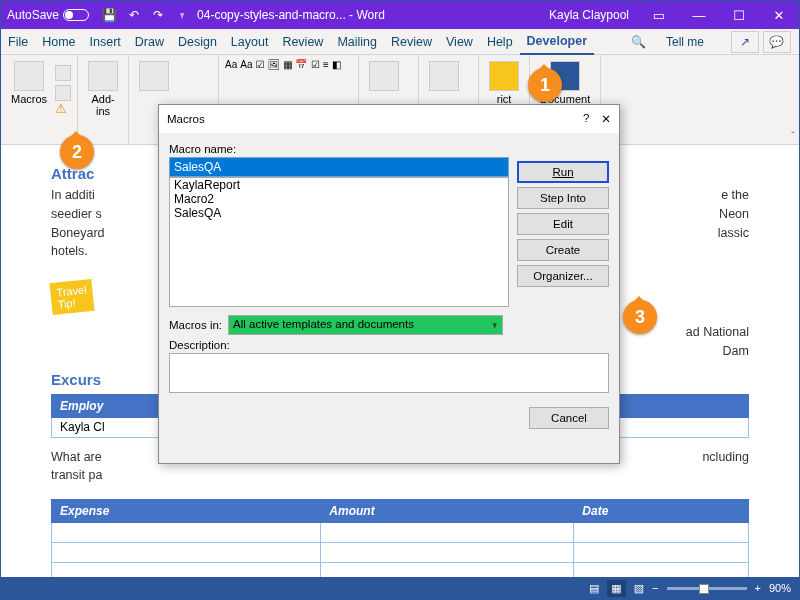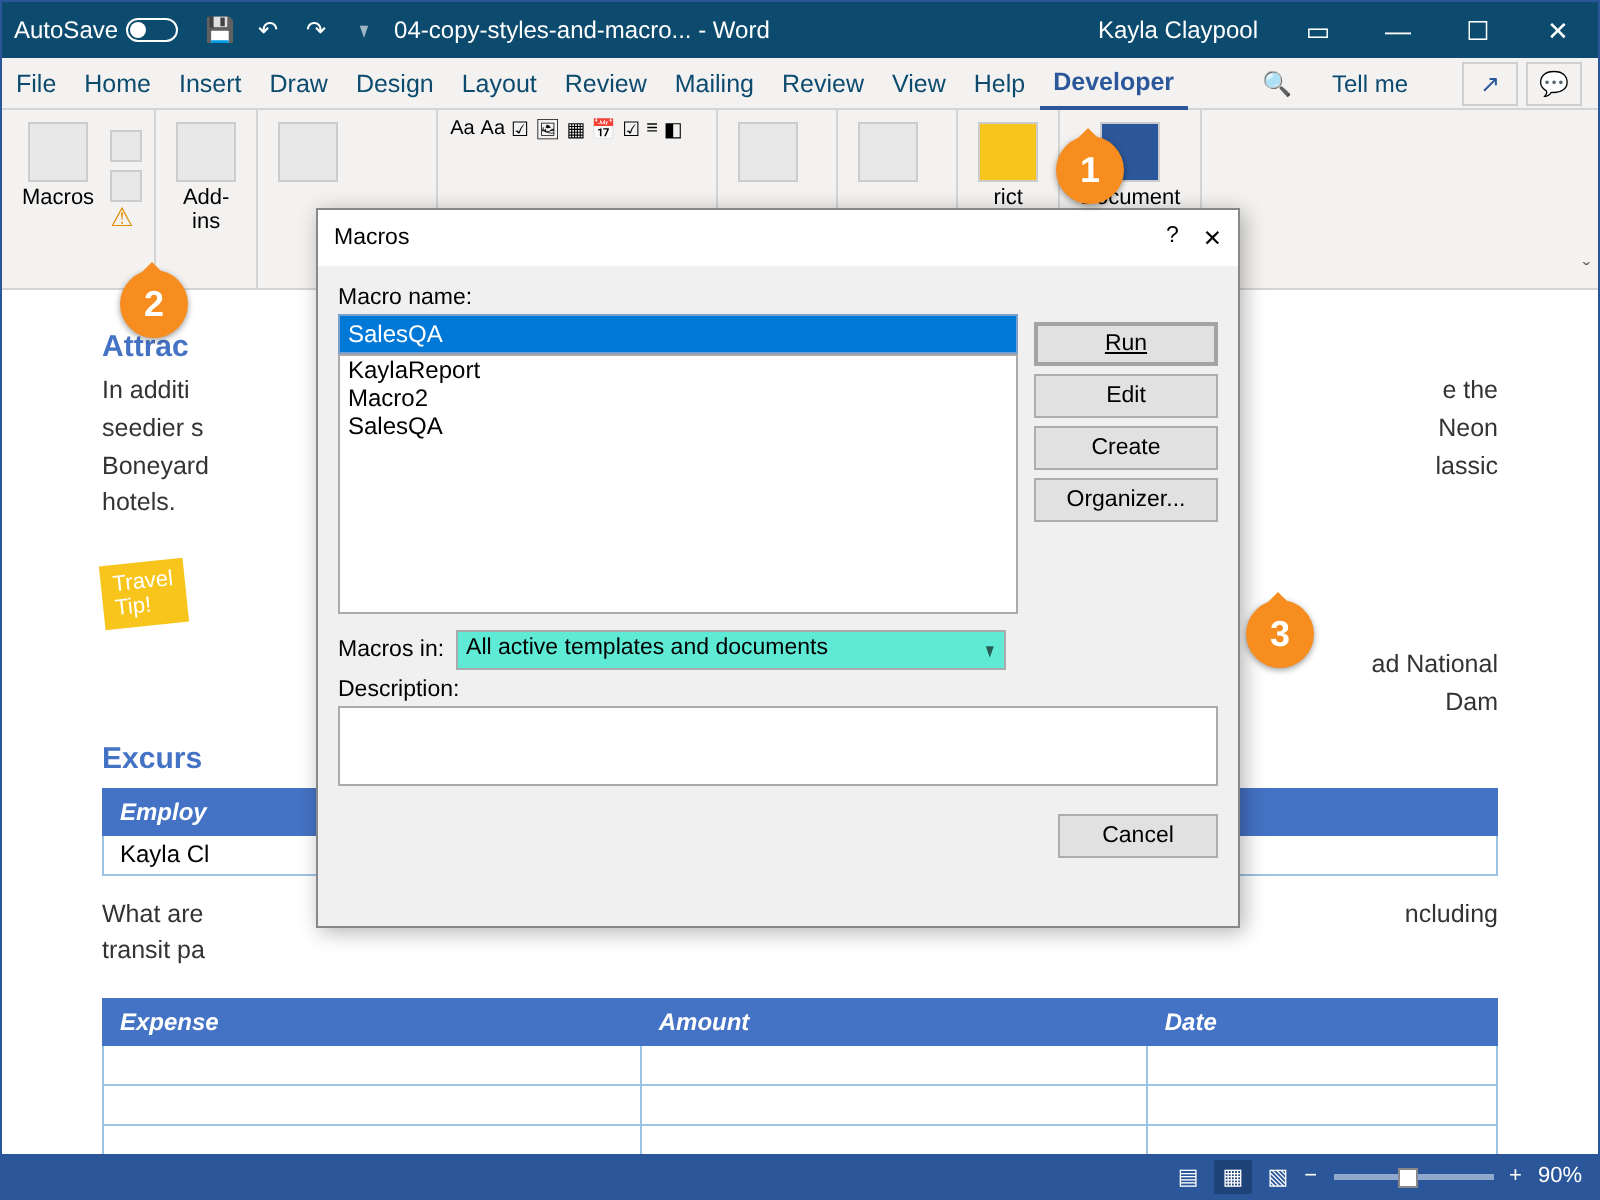--- a/index.html
+++ b/index.html
@@ -1,18 +1,18 @@
 <!DOCTYPE html>
 <html><head>
 <meta charset="utf-8">
 <style>
 * { box-sizing: border-box; margin: 0; padding: 0; font-family: "Segoe UI", sans-serif; }
 body { width: 800px; height: 600px; background: #ccc; overflow: hidden; position: relative; }
 .window { width: 800px; height: 600px; background: #fff; border: 1px solid #2b579a; display: flex; flex-direction: column; }
-.titlebar { background: #0c4a6e; color: #fff; height: 28px; display: flex; align-items: center; font-size: 12px; }
+.titlebar { background: #6d28d9; color: #fff; height: 28px; display: flex; align-items: center; font-size: 12px; }
 .titlebar .autosave { display: flex; align-items: center; gap: 4px; padding: 0 6px; }
 .qa { display:flex; gap:2px; padding:0 4px;}
 .qa span{ width:22px; height:22px; display:flex;align-items:center;justify-content:center;}
 .titlebar .docname { flex: 1; }
 .titlebar .user { padding: 0 10px; }
 .winbtns { display: flex; }
 .winbtns div { width: 40px; height: 28px; display: flex; align-items: center; justify-content: center; font-size: 13px; }
 .tabs { background: #f3f2f1; height: 26px; display: flex; align-items: center; font-size: 12.5px; border-bottom: 1px solid #d4d4d4; }
 .tabs span { padding: 0 7px; height: 26px; display: flex; align-items: center; color: #0c4a6e; }
 .tabs span.active { color: #2b579a; font-weight: 600; border-bottom: 2px solid #2b579a; }
@@ -38,22 +38,22 @@
 .dialog { position: absolute; left: 158px; top: 104px; width: 462px; height: 360px; background: #f0f0f0; border: 1px solid #888; box-shadow: 2px 2px 10px rgba(0,0,0,0.3); font-size: 11.5px; z-index:50;}
 .dialog .dtitle { height: 28px; display: flex; align-items: center; padding: 0 8px; justify-content: space-between; background:#fff;}
 .dialog .body { padding: 6px 10px; }
 .dialog label { display: block; margin: 4px 0 2px; }
 .dialog input[type=text] { width: 340px; border: 1px solid #7a9fcb; padding: 2px 4px; font-size: 12px; }
 .dialog .sel { background: #0078d7; color: #fff; }
 .list { width: 340px; height: 130px; border: 1px solid #aaa; background: #fff; font-size: 12px; padding: 0; overflow-y:scroll;}
 .list div { padding: 0 4px; }
 .btncol { position: absolute; right: 10px; top: 56px; width: 92px; display: flex; flex-direction: column; gap: 4px;}
 .dbtn { border: 1px solid #adadad; background: #e1e1e1; font-size: 11.5px; height: 22px; display:flex; align-items:center; justify-content:center;}
-.dbtn.primary { border: 2px solid #a3a3a3; text-decoration: underline; }
-.drop { width: 275px; border:1px solid #aaa; background:#5eead4; padding:2px 4px; display:flex; justify-content:space-between;}
+.dbtn.primary { border: 2px solid #1d4ed8; text-decoration: underline; }
+.drop { width: 275px; border:1px solid #aaa; background:#22c55e; padding:2px 4px; display:flex; justify-content:space-between;}
 .desc { width: 440px; height: 40px; border:1px solid #aaa; background:#fff; margin-top:2px;}
 .callout { position: absolute; width: 34px; height: 34px; border-radius: 50%; background: #f78c1f; color: #fff; font-size: 18px; font-weight: bold; display: flex; align-items: center; justify-content: center; box-shadow:0 1px 3px rgba(0,0,0,0.4); z-index:100;}
 .callout::before { content:""; position:absolute; top:-10px; left:10px; border:6px solid transparent; border-bottom-color:#f78c1f;}
 .chevron { transform: scaleX(0.7); opacity: 0.6;}
 </style>
 </head>
 <body>
 
 <div class="window">
   <div class="titlebar">
@@ -268,20 +268,21 @@
         </div>
     </div>
     <label>Description:</label>
     <div class="desc"></div>
     <div style="text-align:right;margin-top:14px">
       <button class="dbtn" style="width:80px;display:inline-block">Cancel</button>
     </div>
   </div>
   <div class="btncol">
     <div class="dbtn primary">Run</div>
+    <div class="dbtn">Step Into</div>
     <div class="dbtn">Edit</div>
     <div class="dbtn">Create</div>
     <div class="dbtn">Organizer...</div>
   </div>
 </div>
 
 <div class="callout" style="left:528px;top:68px">1</div>
 <div class="callout" style="left:60px;top:135px">2</div>
 <div class="callout" style="left:623px;top:300px">3</div>
 

